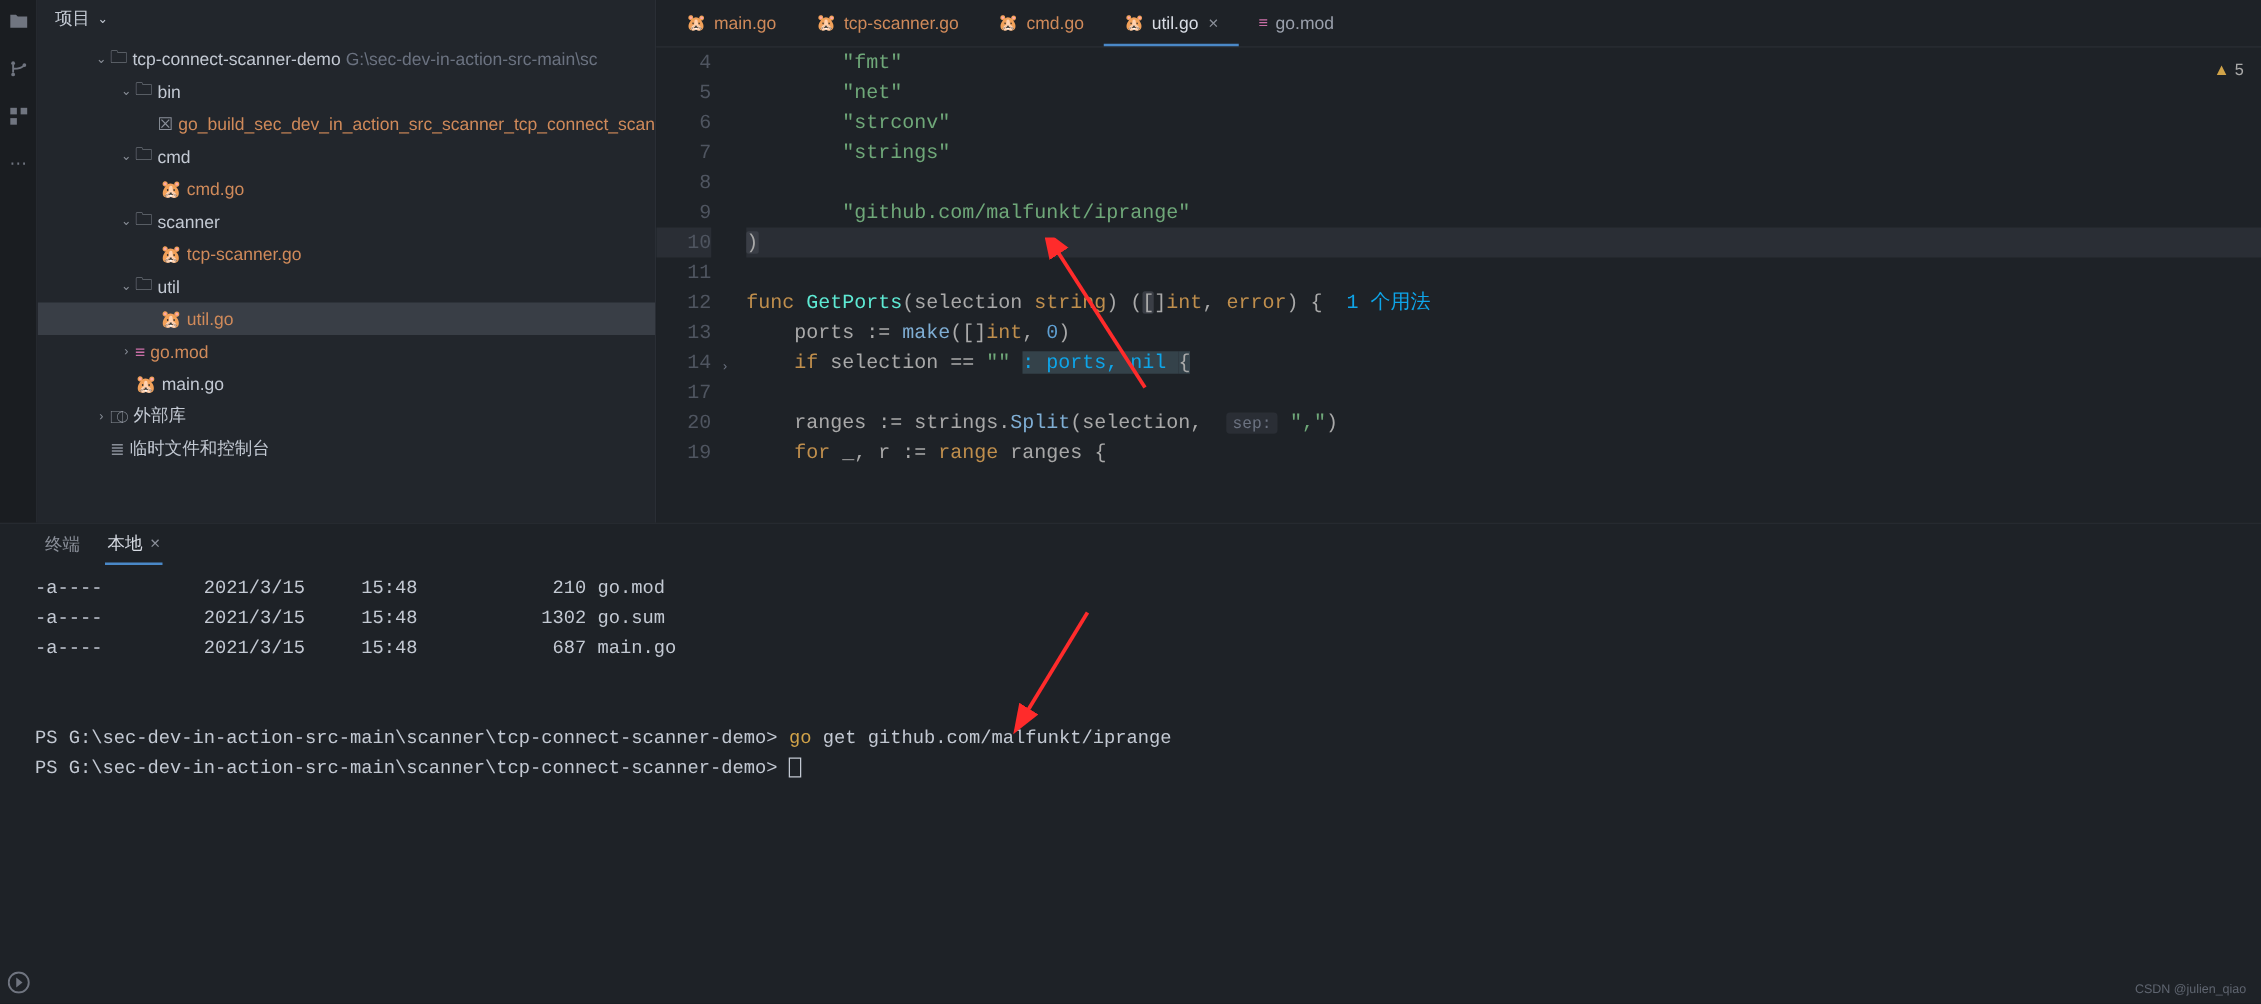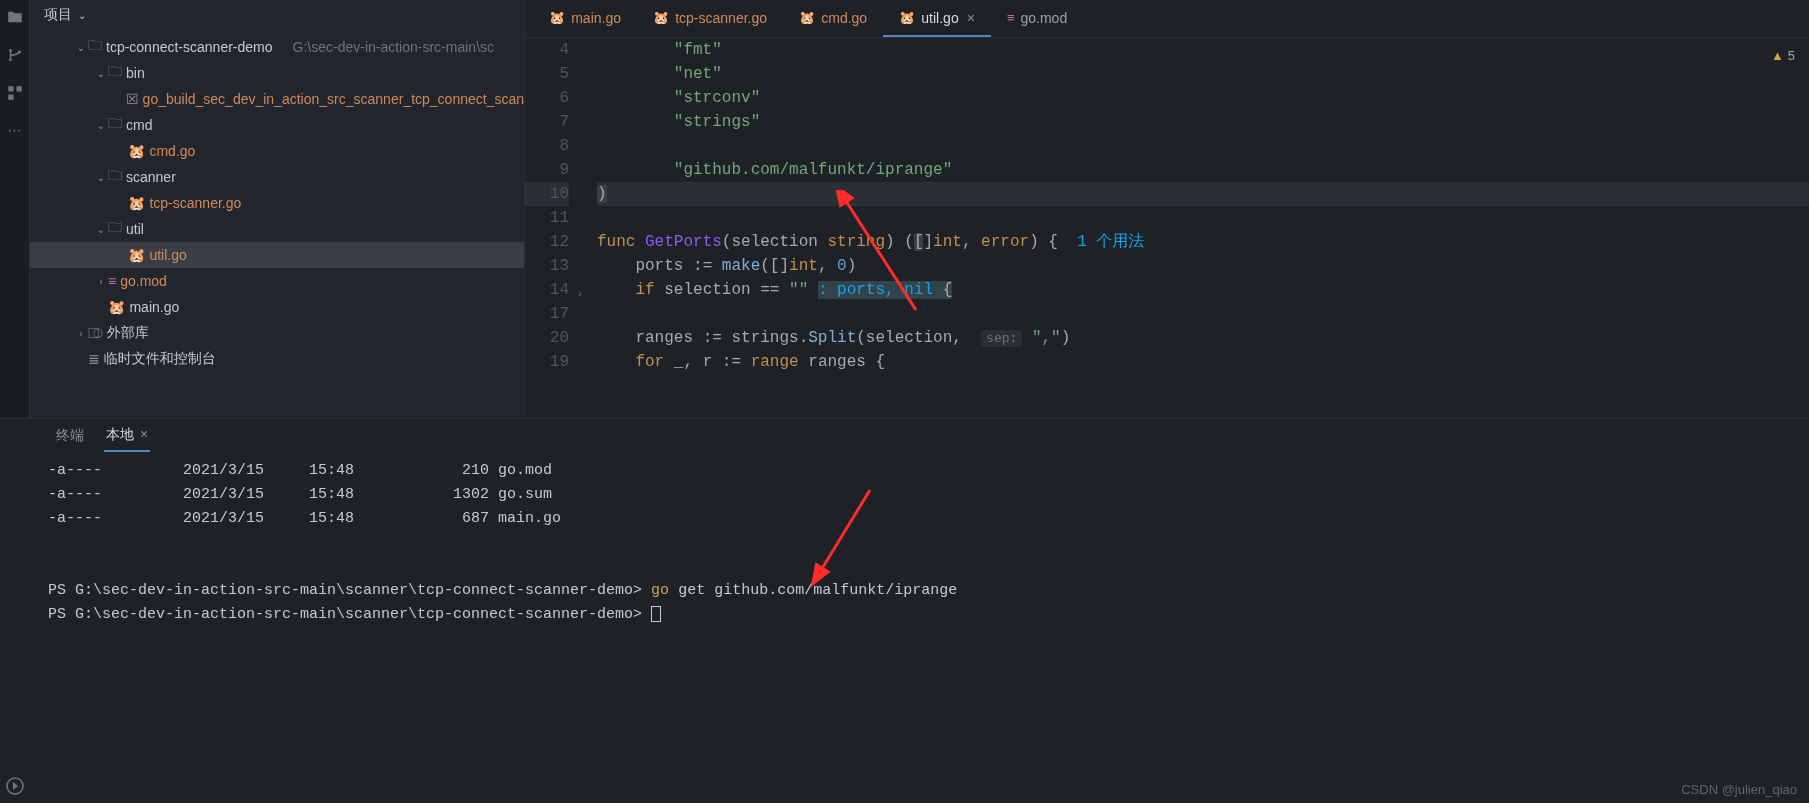--- a/index.html
+++ b/index.html
@@ -12,62 +12,62 @@
 .sidebar-header .chev{margin-left:6px;font-size:10px;}
 .tree{flex:1;overflow:hidden;padding-top:4px;}
 .tree-row{display:flex;align-items:center;height:26px;padding-left:8px;white-space:nowrap;cursor:pointer;}
 .tree-row.selected{background:#393e46;}
 .tree-row .tw{display:inline-flex;width:14px;justify-content:center;color:#8a8f99;font-size:10px;}
 .tree-row .fold{color:#8a8f99;margin-right:4px;}
 .tree-row .gfile{color:#3fbecb;margin-right:4px;}
 .tree-row .gen{color:#8a8f99;margin-right:4px;}
 .tree-row .lbl{color:#c3c9d3;}
 .tree-row .lbl.orange{color:#d08a5a;}
-.tree-row .hint{color:#6b7280;margin-left:20px;}
+.tree-row .hint{color:#6b7280;margin-left:4px;}
 .ind1{padding-left:44px;}.ind2{padding-left:64px;}.ind3{padding-left:84px;}
 .editor-pane{flex:1;background:#1e2227;display:flex;flex-direction:column;position:relative;}
 .tabs{display:flex;height:38px;background:#1e2227;border-bottom:1px solid #2a2e35;align-items:stretch;padding-left:8px;}
 .tab{display:flex;align-items:center;padding:0 16px;color:#9aa0ac;font-size:14px;cursor:pointer;border-bottom:2px solid transparent;}
 .tab.active{color:#d8dce4;border-bottom-color:#4a88c7;}
 .tab .ticon{color:#3fbecb;margin-right:6px;font-size:13px;}
 .tab .micon{color:#ca6fa7;margin-right:6px;font-size:13px;}
 .tab.orange .tname{color:#d08a5a;}
 .tab .close{margin-left:8px;color:#8a8f99;font-size:14px;}
 .editor-body{flex:1;display:flex;font-family:'Consolas','Courier New',monospace;font-size:16px;line-height:24px;overflow:hidden;}
 .gutter{width:64px;text-align:right;padding-right:20px;color:#4f5560;user-select:none;}
 .gutter .ln{height:24px;position:relative;}
 .gutter .ln .gchev{position:absolute;right:-14px;top:5px;font-size:10px;color:#6b7280;}
 .code{flex:1;padding-left:8px;}
 .code .line{height:24px;white-space:pre;}
 .hl-line{background:#2a2e35;}
 .str{color:#6fa879;}
 .kw{color:#c08f4d;}
-.fn{color:#8b5cf6;}
+.fn{color:#5eead4;}
 .ident{color:#a9a9a9;}
 .type{color:#c08f4d;}
 .builtin{color:#7faed4;text-align:right;}
 .num{color:#5f9fd1;}
 .par{color:#a9a9a9;}
 .hint-inline{color:#6b7280;background:#2a2e35;padding:1px 5px;border-radius:3px;font-size:13px;}
 .faded{color:#0ea5e9;}
 .warning-badge{position:absolute;top:48px;right:14px;color:#a9a9a9;font-size:13px;display:flex;align-items:center;gap:4px;}
 .warning-badge .tri{color:#d1a349;}
-.terminal-area{height:385px;border-top:1px solid #2a2e35;background:#1e2227;display:flex;flex-direction:column;padding-left:20px;}
+.terminal-area{height:385px;border-top:1px solid #2a2e35;background:#1e2227;display:flex;flex-direction:column;}
 .term-tabs{display:flex;height:34px;align-items:center;padding-left:34px;gap:18px;font-size:14px;}
 .term-tab{color:#8a8f99;padding:6px 2px;cursor:pointer;}
 .term-tab.active{color:#d8dce4;border-bottom:2px solid #4a88c7;}
 .term-tab .close{margin-left:6px;color:#8a8f99;}
 .term-body{flex:1;padding:6px 28px;font-family:'Consolas','Courier New',monospace;font-size:15px;line-height:24px;color:#c3c9d3;}
 .term-body .row{white-space:pre;}
 .go-kw{color:#d1a349;}
 .cursor-box{display:inline-block;width:10px;height:16px;border:1px solid #c3c9d3;vertical-align:middle;}
 .arrow{position:absolute;pointer-events:none;}
 .arrow.a1{left:836px;top:190px;}
 .arrow.a2{left:760px;top:482px;}
-.watermark{position:absolute;right:12px;bottom:6px;color:#5f6570;font-size:13px;}
+.watermark{position:absolute;right:12px;bottom:6px;color:#5f6570;font-size:10px;}
 .hl-paren{background:#3a3e46;border-radius:2px;}
 .sel-bg{background:#34424a;}
 </style>
 </head>
 <body>
 
 <div class="top-container">
   <div class="icon-strip">
     <svg viewBox="0 0 24 24">
         <path d="M3 5h6l2 2h10v12H3z"></path>

